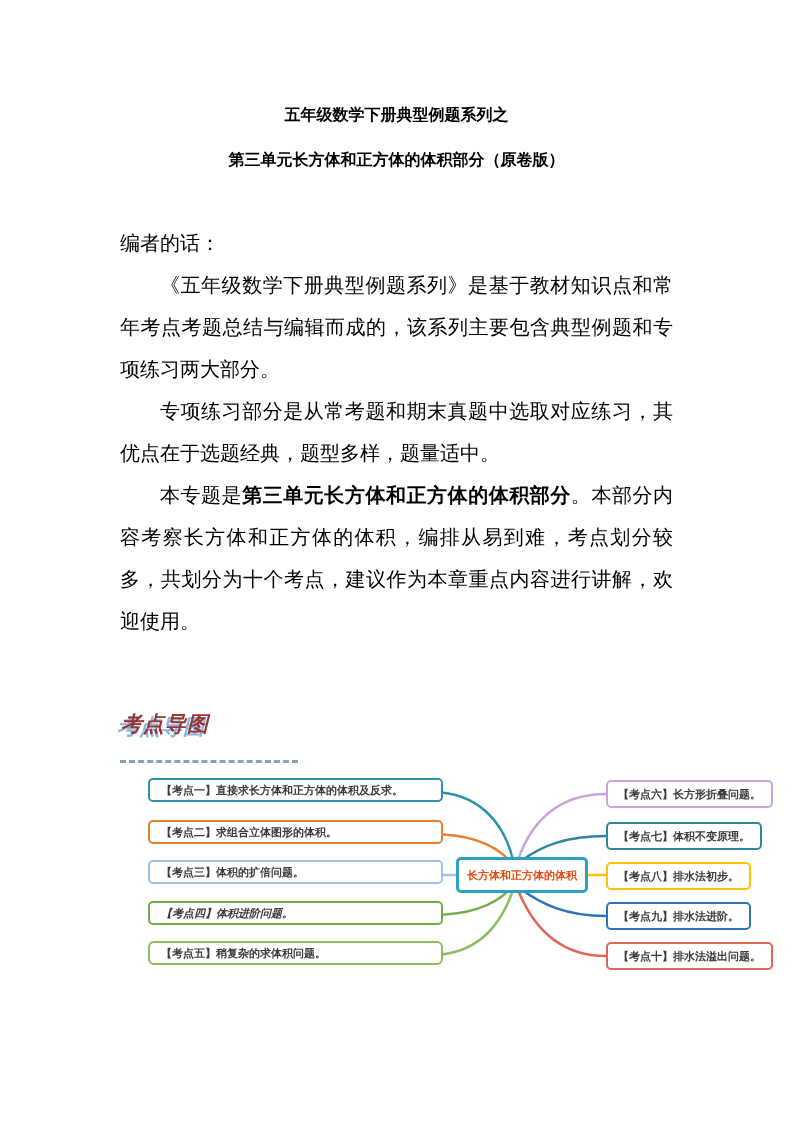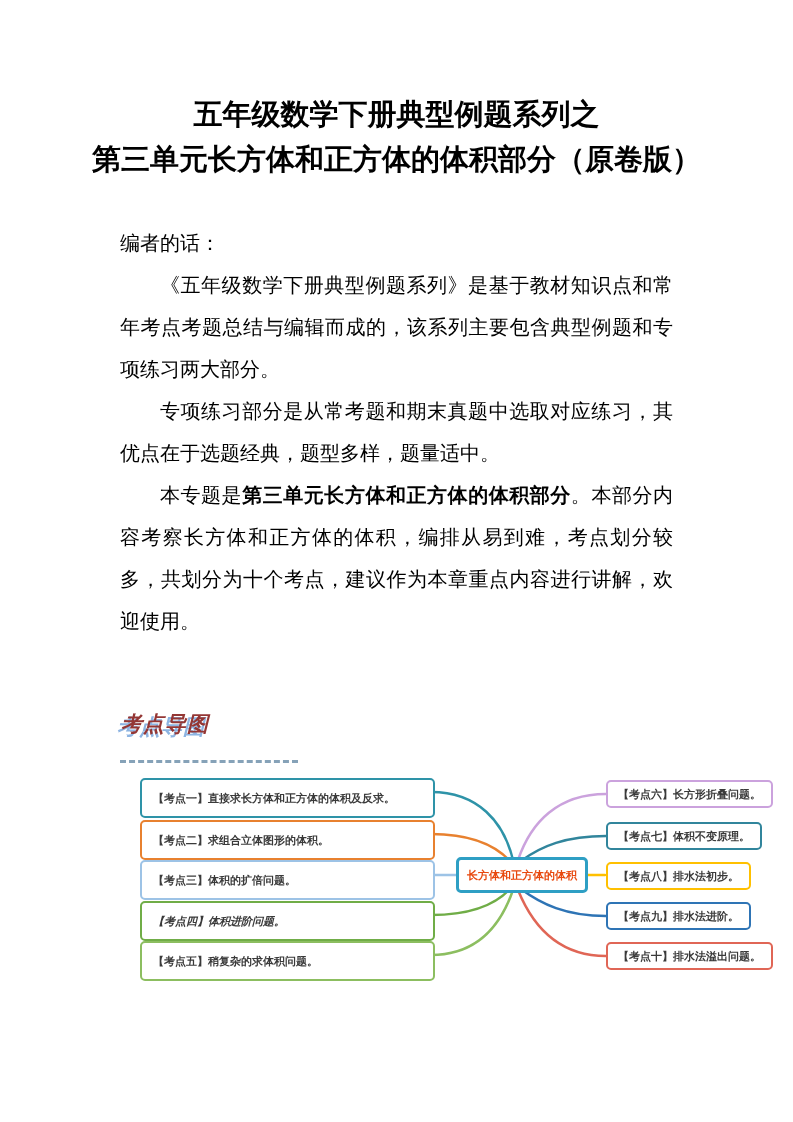--- a/index.html
+++ b/index.html
@@ -6,21 +6,21 @@
   body {
     width:793px; height:1122px;
     background:#ffffff;
     position:relative;
     overflow:hidden;
     font-family:"Liberation Sans", sans-serif;
     color:#000;
   }
   .doc-title {
     position:absolute; top:92px; left:0; width:793px;
-    text-align:center; font-weight:bold; font-size:29px; line-height:45px;
+    text-align:center; font-weight:bold; font-size:16px; line-height:45px;
   }
   .content {
     position:absolute; top:222px; left:120px; width:553px;
     font-size:20px; line-height:42px;
     text-align:justify; text-justify:inter-ideograph;
   }
   .content p { margin:0; text-indent:2em; }
   .content p.heading { text-indent:0; }
   .map-title {
     position:absolute; left:121px; top:710px;
@@ -37,21 +37,21 @@
   }
   .mnode {
     position:absolute; box-sizing:border-box;
     background:#ffffff;
     border:2px solid #999;
     border-radius:5px;
     display:flex; align-items:center;
     font-size:11px; font-weight:bold; color:#3a3a3a;
     white-space:nowrap;
   }
-  .mnode.left  { left:140px; width:295px; height:40px; padding-left:11px; }
+  .mnode.left  { left:148px; width:295px; height:24px; padding-left:11px; }
   .mnode.right { left:606px; height:28px; padding:12px 10px; }
   .l0 { top:778px; } .l1 { top:820px; } .l2 { top:860px; } .l3 { top:901px;font-style:italic; } .l4 { top:941px; }
   .r0 { top:780px; } .r1 { top:822px; } .r2 { top:862px; } .r3 { top:902px; } .r4 { top:942px; }
   .mcenter {
     position:absolute; left:456px; top:857px; width:132px; height:36px;
     box-sizing:border-box; background:#ffffff;
     border:3px solid #2E9FC4; border-radius:5px;
     display:flex; align-items:center; justify-content:center;
     font-size:11px; font-weight:bold; white-space:nowrap;
   }
@@ -92,21 +92,21 @@
   </div>
 <div class="mnode left l1" style="border-color: rgb(232, 129, 47);">
     <span>【考点二】求组合立体图形的体积。</span>
   </div>
 <div class="mnode left l2" style="border-color: rgb(157, 195, 230);">
     <span>【考点三】体积的扩倍问题。</span>
   </div>
 <div class="mnode left l3" style="border-color: rgb(112, 173, 71);">
     <span>【考点四】体积进阶问题。</span>
   </div>
-<div class="mnode left l4" style="border-color: rgb(140, 190, 96);">
+<div class="mnode left l4" style="border-color: rgb(140, 190, 96); border-radius: 6px;">
     <span>【考点五】稍复杂的求体积问题。</span>
   </div>
 
 <div class="mnode right r0" style="border-color: rgb(203, 162, 221);">
     <span>【考点六】长方形折叠问题。</span>
   </div>
 <div class="mnode right r1" style="border-color: rgb(49, 133, 156);">
     <span>【考点七】体积不变原理。</span>
   </div>
 <div class="mnode right r2" style="border-color: rgb(255, 192, 0);">

